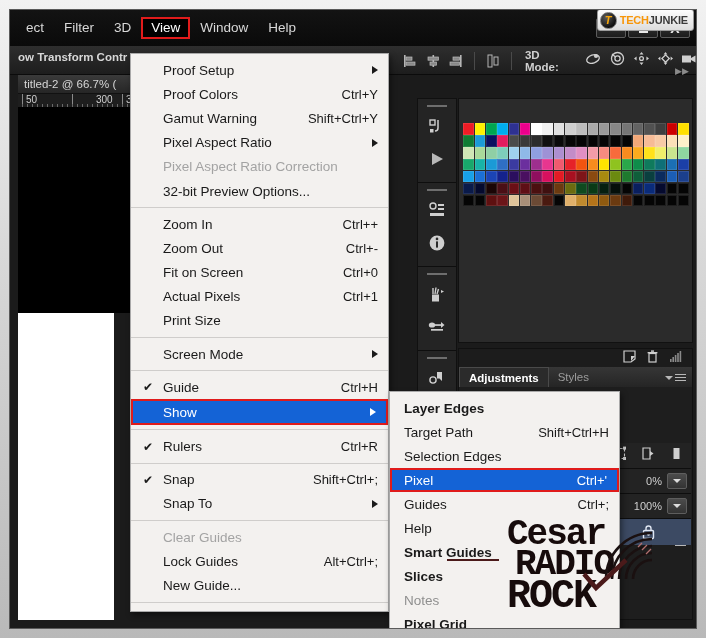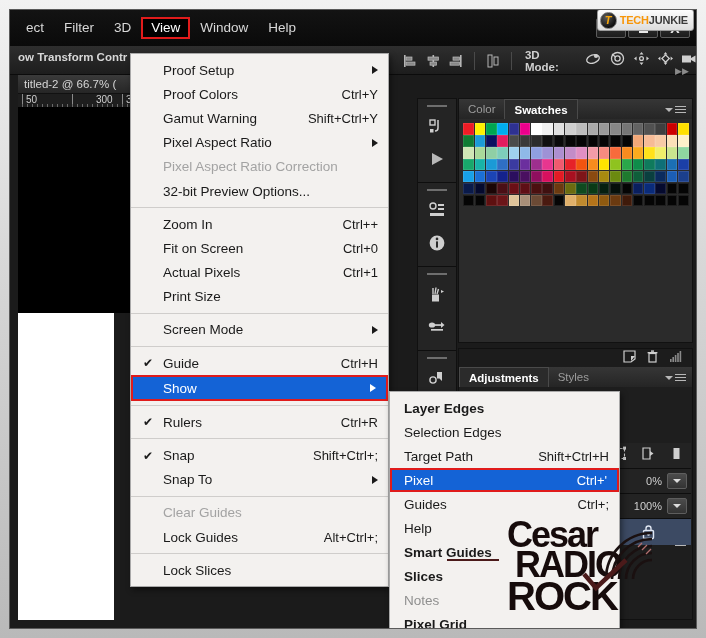--- a/index.html
+++ b/index.html
@@ -190,21 +190,21 @@
   .sub-item .acc { margin-left:auto; font-size:13px; }
   .sub-item.hl {
     background:#1463d6; color:#fff; border:2px solid #e01b1b;
     height:24px; padding-left:12px;
   }
 
   
   .watermark {
     position:absolute; left:497px; top:510px; z-index:60;
     color:#160b0b; font-weight:bold; pointer-events:none;
-    font-family:Liberation Sans, sans-serif;
+    font-family:Liberation Mono, monospace;
     line-height:0.84; letter-spacing:-2px;
   }
   .wm1 { font-size:36px; }
   .wm2 { font-size:36px; margin-left:8px; }
   .wm3 { font-size:40px; }
   .wm-strike { position:absolute; left:437px; top:549px; width:52px; height:1.5px; background:#4b1a1a; z-index:61; }
   .wm-swirl { position:absolute; left:592px; top:519px; width:54px; height:54px; z-index:62; }
   .wm-tick { position:absolute; left:572px; top:548px; z-index:63; }
 
   .scroll-mark { position:absolute; color:#8a8a8a; font-size:9px; }
@@ -462,32 +462,20 @@
               <rect x="4" y="13" width="11" height="3.2" fill="#cfcfcf"></rect>
             </svg>
         </div>
       </div>
       <div class="dock-group">
         <div class="dock-grip"></div>
       </div>
     </div>
 
     <div class="panel-color">
-      <div class="panel-tabs" id="color-tabs">
-        <div class="ptab">Color</div>
-          <div class="ptab sel">Swatches</div>
-          <div class="pmenu">
-          <span class="tri"></span>
-          <span class="lines">
-              <i></i>
-              <i></i>
-              <i></i>
-            </span>
-        </div>
-      </div>
       <div class="swatches" id="swatches">
           <div class="swatch-row">
             <div class="sw" style="background: rgb(238, 28, 37);"></div>
             <div class="sw" style="background: rgb(255, 242, 0);"></div>
             <div class="sw" style="background: rgb(0, 166, 81);"></div>
             <div class="sw" style="background: rgb(0, 174, 239);"></div>
             <div class="sw" style="background: rgb(46, 49, 146);"></div>
             <div class="sw" style="background: rgb(236, 0, 140);"></div>
             <div class="sw" style="background: rgb(255, 255, 255);"></div>
             <div class="sw" style="background: rgb(241, 241, 241);"></div>
@@ -746,20 +734,24 @@
         </div>
         <div class="dd-item">
           <span>32-bit Preview Options...</span>
         </div>
         <div class="dd-sep"></div>
         <div class="dd-item">
           <span>Zoom In</span>
           <span class="acc">Ctrl++</span>
         </div>
         <div class="dd-item">
+          <span>Zoom Out</span>
+          <span class="acc">Ctrl+-</span>
+        </div>
+        <div class="dd-item">
           <span>Fit on Screen</span>
           <span class="acc">Ctrl+0</span>
         </div>
         <div class="dd-item">
           <span>Actual Pixels</span>
           <span class="acc">Ctrl+1</span>
         </div>
         <div class="dd-item">
           <span>Print Size</span>
         </div>
@@ -795,36 +787,36 @@
           <span class="arrow"></span>
         </div>
         <div class="dd-sep"></div>
         <div class="dd-item disabled">
           <span>Clear Guides</span>
         </div>
         <div class="dd-item">
           <span>Lock Guides</span>
           <span class="acc">Alt+Ctrl+;</span>
         </div>
+        <div class="dd-item">
+          <span>New Guide...</span>
+        </div>
         <div class="dd-sep"></div>
-        <div class="dd-item">
-          <span>Lock Slices</span>
-        </div>
       </div>
 
     <div class="submenu" id="show-submenu">
         <div class="sub-item bold">
           <span>Layer Edges</span>
         </div>
         <div class="sub-item">
-          <span>Selection Edges</span>
-        </div>
-        <div class="sub-item">
           <span>Target Path</span>
           <span class="acc">Shift+Ctrl+H</span>
+        </div>
+        <div class="sub-item">
+          <span>Selection Edges</span>
         </div>
         <div class="sub-item hl">
           <span>Pixel</span>
           <span class="acc">Ctrl+'</span>
         </div>
         <div class="sub-item">
           <span>Guides</span>
           <span class="acc">Ctrl+;</span>
         </div>
         <div class="sub-item">

